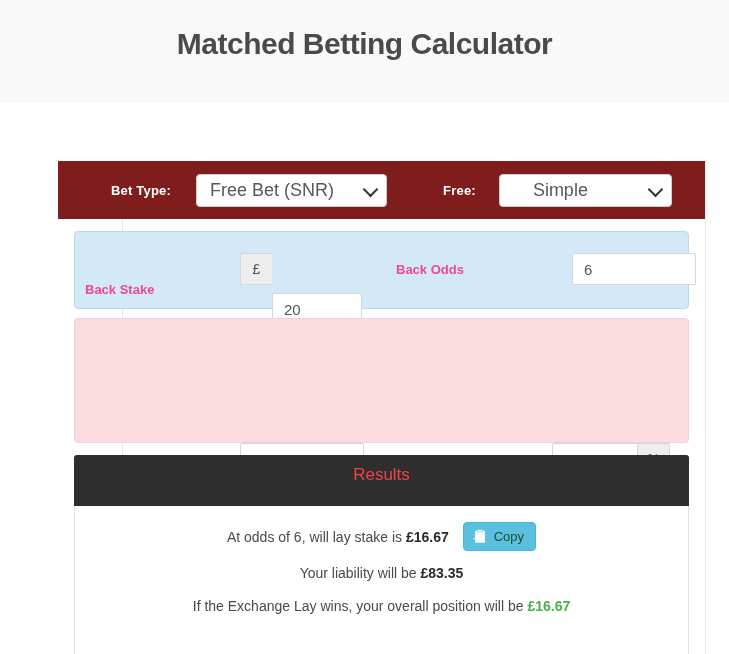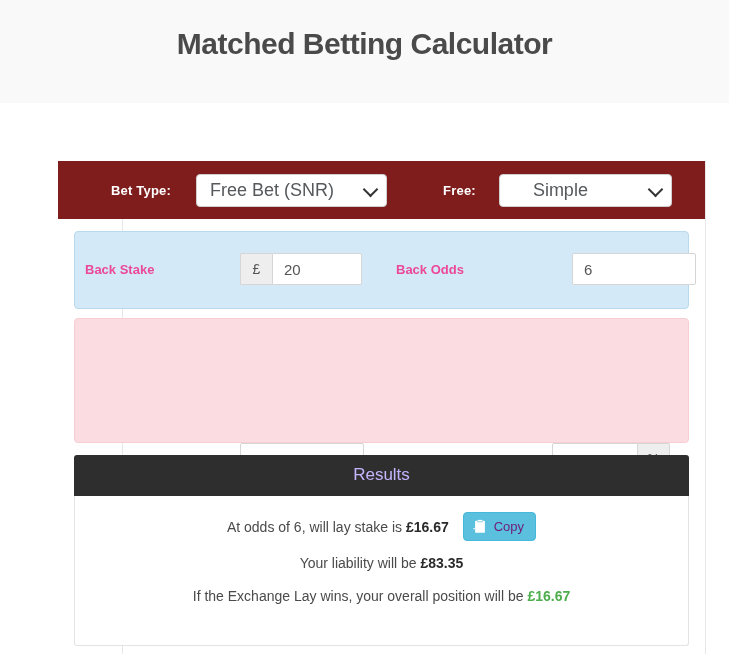--- a/index.html
+++ b/index.html
@@ -159,21 +159,21 @@
     min-width: 32px;
     display: flex;
     align-items: center;
     justify-content: center;
     font-size: 14px;
     color: #555;
     box-sizing: border-box;
   }
   .addon-left  { border-right: none; border-radius: 2px 0 0 2px; }
   .addon-right { border-left: none;  border-radius: 0 2px 2px 0; }
-  .ig-input-left  { border-radius: 0 2px 2px 0; }
+  .ig-input-left  { border-radius: 0 2px 2px 0; margin-top: 40px; }
   .ig-input-right { border-radius: 2px 0 0 2px; }
 
   
   .row-back-stake { left: 63px;  top: 150px; }
   .row-back-stake .field-label { width: 150px; }
   .row-back-stake .input-group { margin-left: 5px; }
   .in-back-stake { width: 90px; }
 
   .row-back-odds { left: 374px; top: 150px; }
   .row-back-odds .field-label { width: 176px; }
@@ -217,24 +217,24 @@
   
   .results-card {
     position: absolute;
     left: 52px;
     top: 352px;
     width: 615px;
     box-sizing: border-box;
   }
   .results-head {
     background: #2e2e2e;
-    color: #c4b5fd;
+    color: #ef4444;
     text-align: center;
     font-size: 17px;
-    padding: 10px 0 11px;
+    padding: 10px 0 21px;
     border-radius: 3px 3px 0 0;
   }
   .results-body {
     background: #ffffff;
     border: 1px solid #e3e3e3;
     border-top: none;
     border-radius: 0 0 3px 3px;
     padding: 16px 0 10px;
     min-height: 150px;
     box-sizing: border-box;
@@ -257,21 +257,21 @@
     gap: 14px;
     margin-bottom: 12px;
   }
 
   .copy-btn {
     display: inline-flex;
     align-items: center;
     gap: 7px;
     background: #5bc0de;
     border: 1px solid #46b8da;
-    color: #701a75;
+    color: #14532d;
     font-size: 13px;
     font-family: "Liberation Sans", sans-serif;
     border-radius: 4px;
     padding: 6px 11px 6px 9px;
     cursor: pointer;
     line-height: 1;
   }
   .copy-btn svg { display: block; }
 </style>
 </head>

